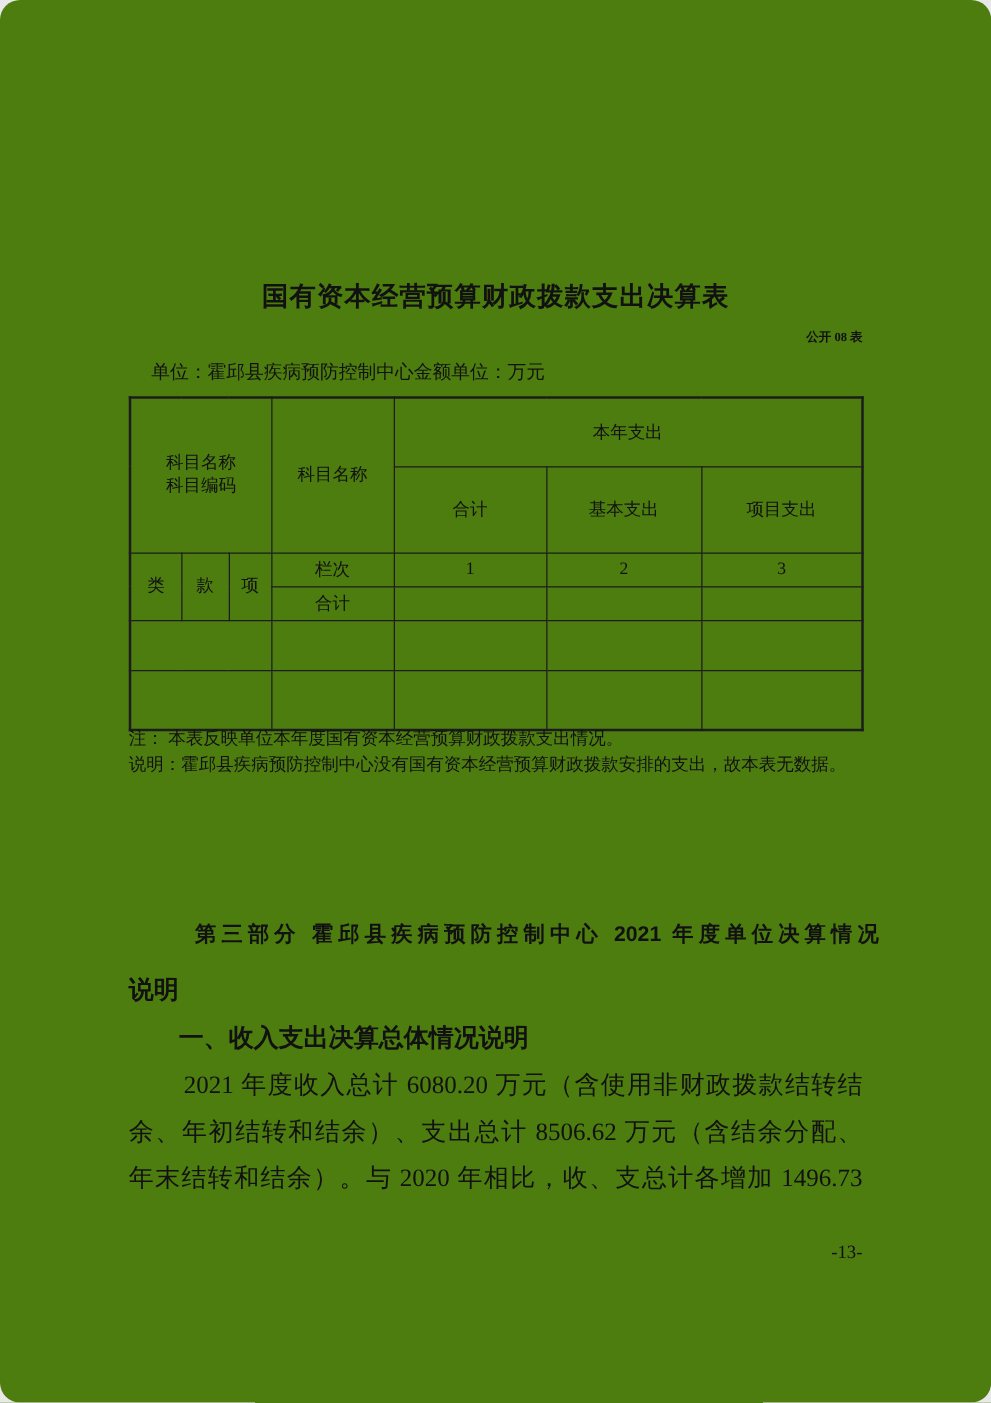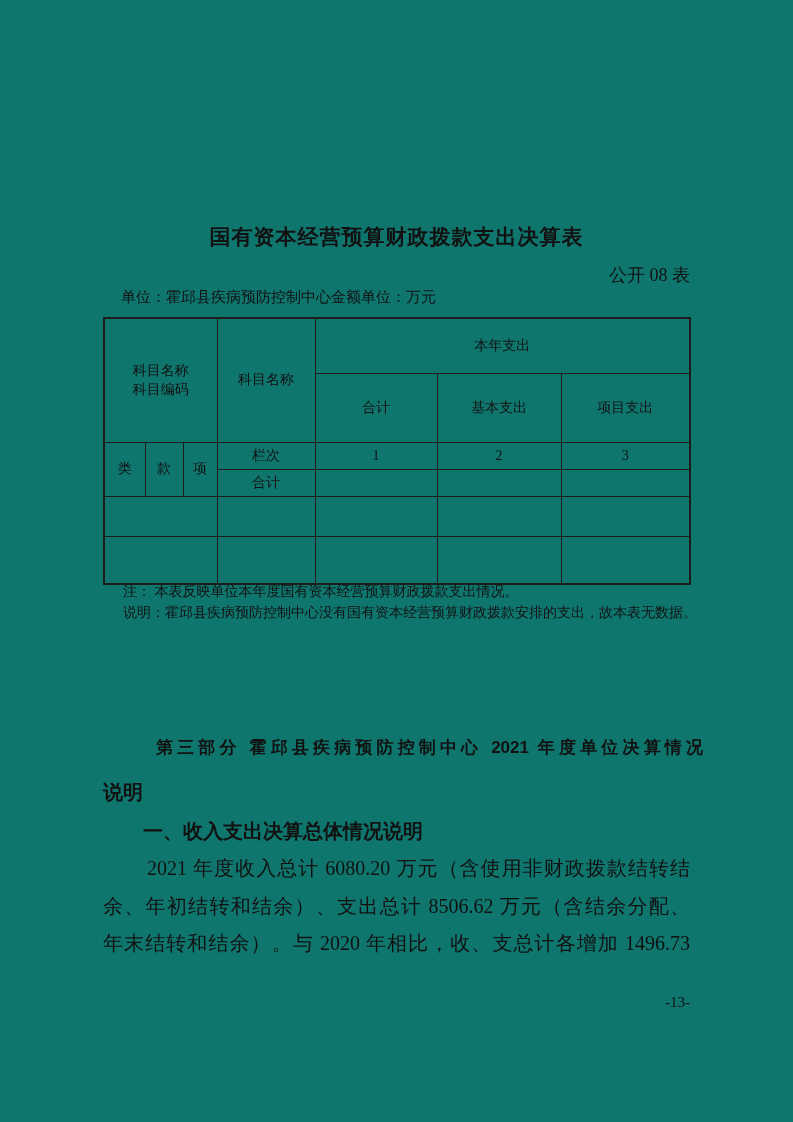--- a/index.html
+++ b/index.html
@@ -1,28 +1,29 @@
 <!DOCTYPE html>
 <html><head>
 <meta charset="utf-8">
 <style>
   html,body { margin:0; padding:0; background:#e8e8e8; }
   .page {
     position:relative; width:793px; height:1122px; margin:0 auto;
-    background:#0f766e; color:#111;
+    background:#4d7c0f; color:#111;
     font-family:"Liberation Serif","DejaVu Serif",serif;
     overflow:hidden;
+    border-radius:16px;
   }
   .doc-title {
     position:absolute; top:223px; left:0; width:793px;
     text-align:center; font-family:"Liberation Sans","DejaVu Sans",sans-serif;
     font-weight:bold; font-size:21px; letter-spacing:1px;
   }
   .table-code {
-    position:absolute; top:263px; right:103px; font-size:18px;
+    position:absolute; top:263px; right:103px; font-size:10px;font-weight:bold;
   }
   .unit-row {
     position:absolute; top:288px; left:121px; width:569px;
     display:flex; justify-content:flex-start; font-size:15px;
   }
   .budget-table {
     position:absolute; top:317px; left:103px; width:587px;
     border-collapse:collapse; table-layout:fixed;
     border:2px solid #1c1c1c;
   }
@@ -34,21 +35,21 @@
   .budget-table .r2 { height:69px; }
   .budget-table .r3 { height:27px; }
   .budget-table .r4 { height:23px; }
   .budget-table .r5 { height:40px; }
   .budget-table .r6 { height:48px; }
   .func-code-cell div { line-height:19px; }
   .code-col { font-size:15px; }
   .num-cell { font-size:13px; }
   .notes {
     position:absolute; top:581px; left:103px; width:590px;
-    font-size:14px; line-height:21px;margin-left:20px;
+    font-size:14px; line-height:21px;
   }
   .sec-heading-1 {
     position:absolute; top:735px; left:116px; width:587px;
     font-family:"Liberation Sans","DejaVu Sans",sans-serif;
     font-weight:bold; font-size:17px; line-height:26px;
     text-indent:40px; text-align:justify; text-align-last:justify;
   }
   .sec-heading-2 {
     position:absolute; top:779px; left:103px;
     font-family:"Liberation Sans","DejaVu Sans",sans-serif;

